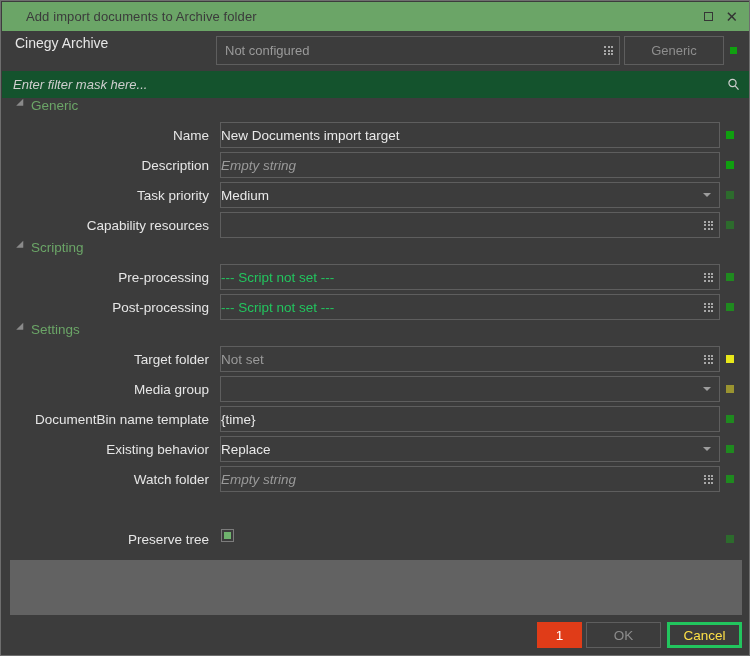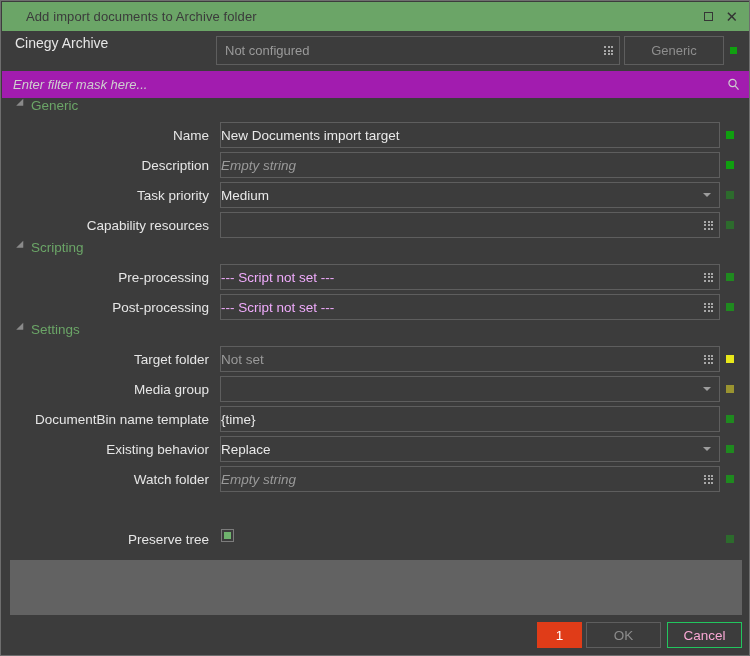--- a/index.html
+++ b/index.html
@@ -109,21 +109,21 @@
     left: 728px; top: 16px;
     width: 7px; height: 7px;
     background: #10a010;
   }
 
   
   #filter-bar {
     position: absolute;
     left: 1px; top: 70px;
     width: 748px; height: 27px;
-    background: #a21caf;
+    background: #14532d;
     display: flex;
     align-items: center;
   }
   #filter-input {
     margin-left: 11px;
     font-size: 13px;
     font-style: italic;
     color: #cfcfcf;
     background: transparent;
     border: none;
@@ -192,21 +192,21 @@
     align-items: center;
   }
   .fval {
     font-size: 13.5px;
     color: #e9e9e9;
     white-space: nowrap;
     overflow: hidden;
   }
   .fval.placeholder { color: #9a9a9a; font-style: italic; }
   .fval.notset { color: #9a9a9a; font-style: normal; }
-  .fval.script { color: #f0abfc; font-style: normal; }
+  .fval.script { color: #22c55e; font-style: normal; }
 
   .grid-btn {
     margin-left: auto;
     margin-right: 6px;
     width: 9px; height: 9px;
     display: grid;
     grid-template-columns: repeat(3, 2px);
     grid-template-rows: repeat(3, 2px);
     gap: 1.5px;
   }
@@ -281,22 +281,22 @@
     left: 584px;
     width: 75px;
     background: #3c3c3c;
     border: 1px solid #5e5e5e;
     color: #8c8c8c;
   }
   #cancel-btn {
     left: 665px;
     width: 75px;
     background: #3c3c3c;
-    border: 1px solid #22c55e;
-    color: #f9a8d4;
+    border: 3px solid #22c55e;
+    color: #fde047;
   }
 </style>
 </head>
 <body>
 
 <div id="window">
 
   <div id="titlebar">
     <div id="title-text">Add import documents to Archive folder</div>
     <div id="titlebar-controls">

